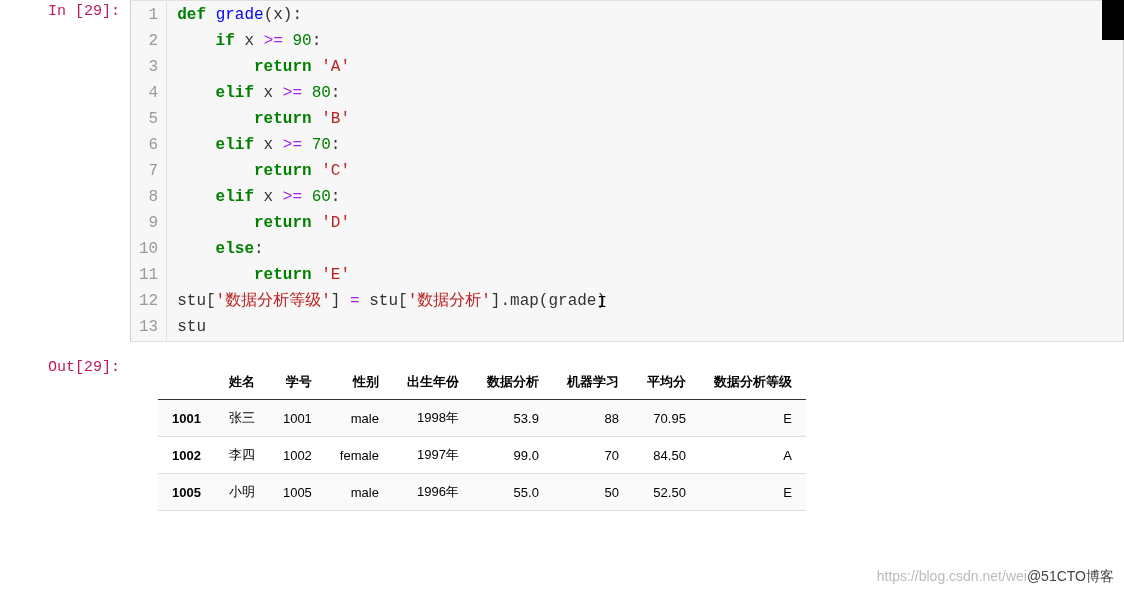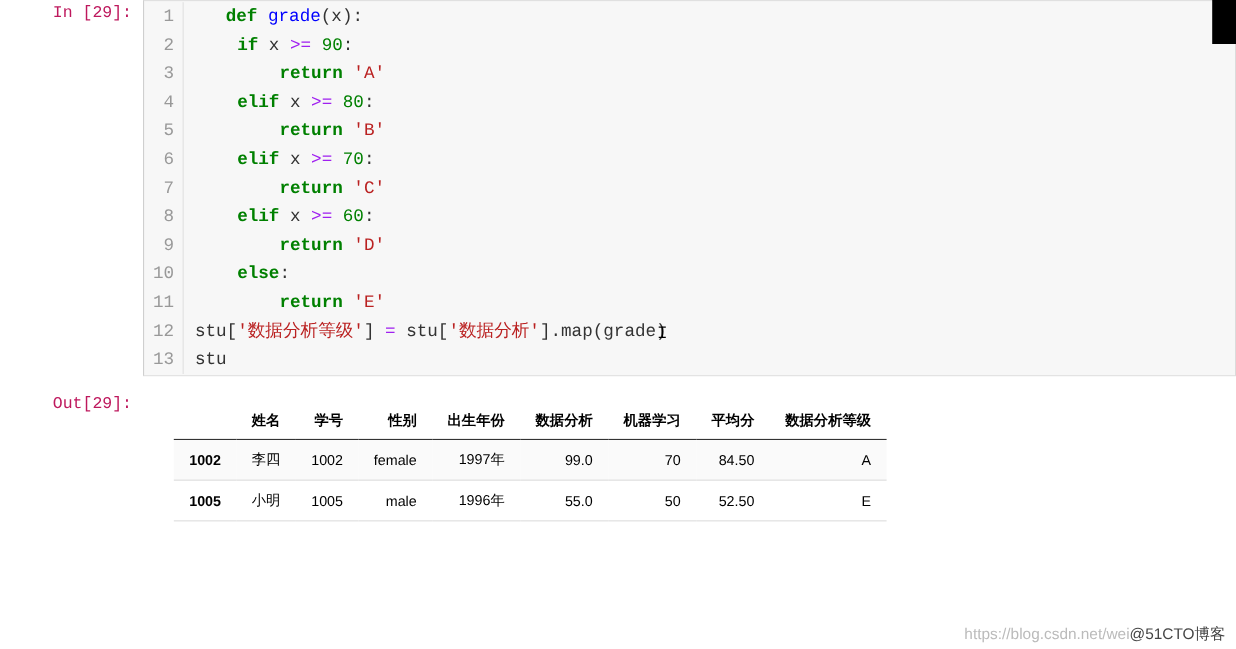--- a/index.html
+++ b/index.html
@@ -47,21 +47,21 @@
       padding: 0 8px;
       user-select: none;
       border-right: 1px solid #e0e0e0;
     }
     .code-lines {
       padding-left: 10px;
       white-space: pre;
       position: relative;
       color: #333;
     }
-    .k-def  { color: #008000; font-weight: bold; margin-left: 28px; }
+    .k-def  { color: #008000; font-weight: bold; }
     .k-if   { color: #008000; font-weight: bold; }
     .k-ret  { color: #008000; font-weight: bold; }
     .fn     { color: #0000FF; }
     .op     { color: #A020F0; }
     .num    { color: #008000; text-align: center; }
     .str    { color: #BA2121; }
     .txt    { color: #333; }
     .cursor-caret {
       position: absolute;
       width: 1px; height: 22px;
@@ -155,20 +155,31 @@
             <th>性别</th>
             <th>出生年份</th>
             <th>数据分析</th>
             <th>机器学习</th>
             <th>平均分</th>
             <th>数据分析等级</th>
           </tr>
         </thead>
       <tbody>
           <tr>
+            <th>1001</th>
+            <td>张三</td>
+            <td>1001</td>
+            <td>male</td>
+            <td>1998年</td>
+            <td>53.9</td>
+            <td>88</td>
+            <td>70.95</td>
+            <td>E</td>
+          </tr>
+          <tr>
             <th>1002</th>
             <td>李四</td>
             <td>1002</td>
             <td>female</td>
             <td>1997年</td>
             <td>99.0</td>
             <td>70</td>
             <td>84.50</td>
             <td>A</td>
           </tr>

